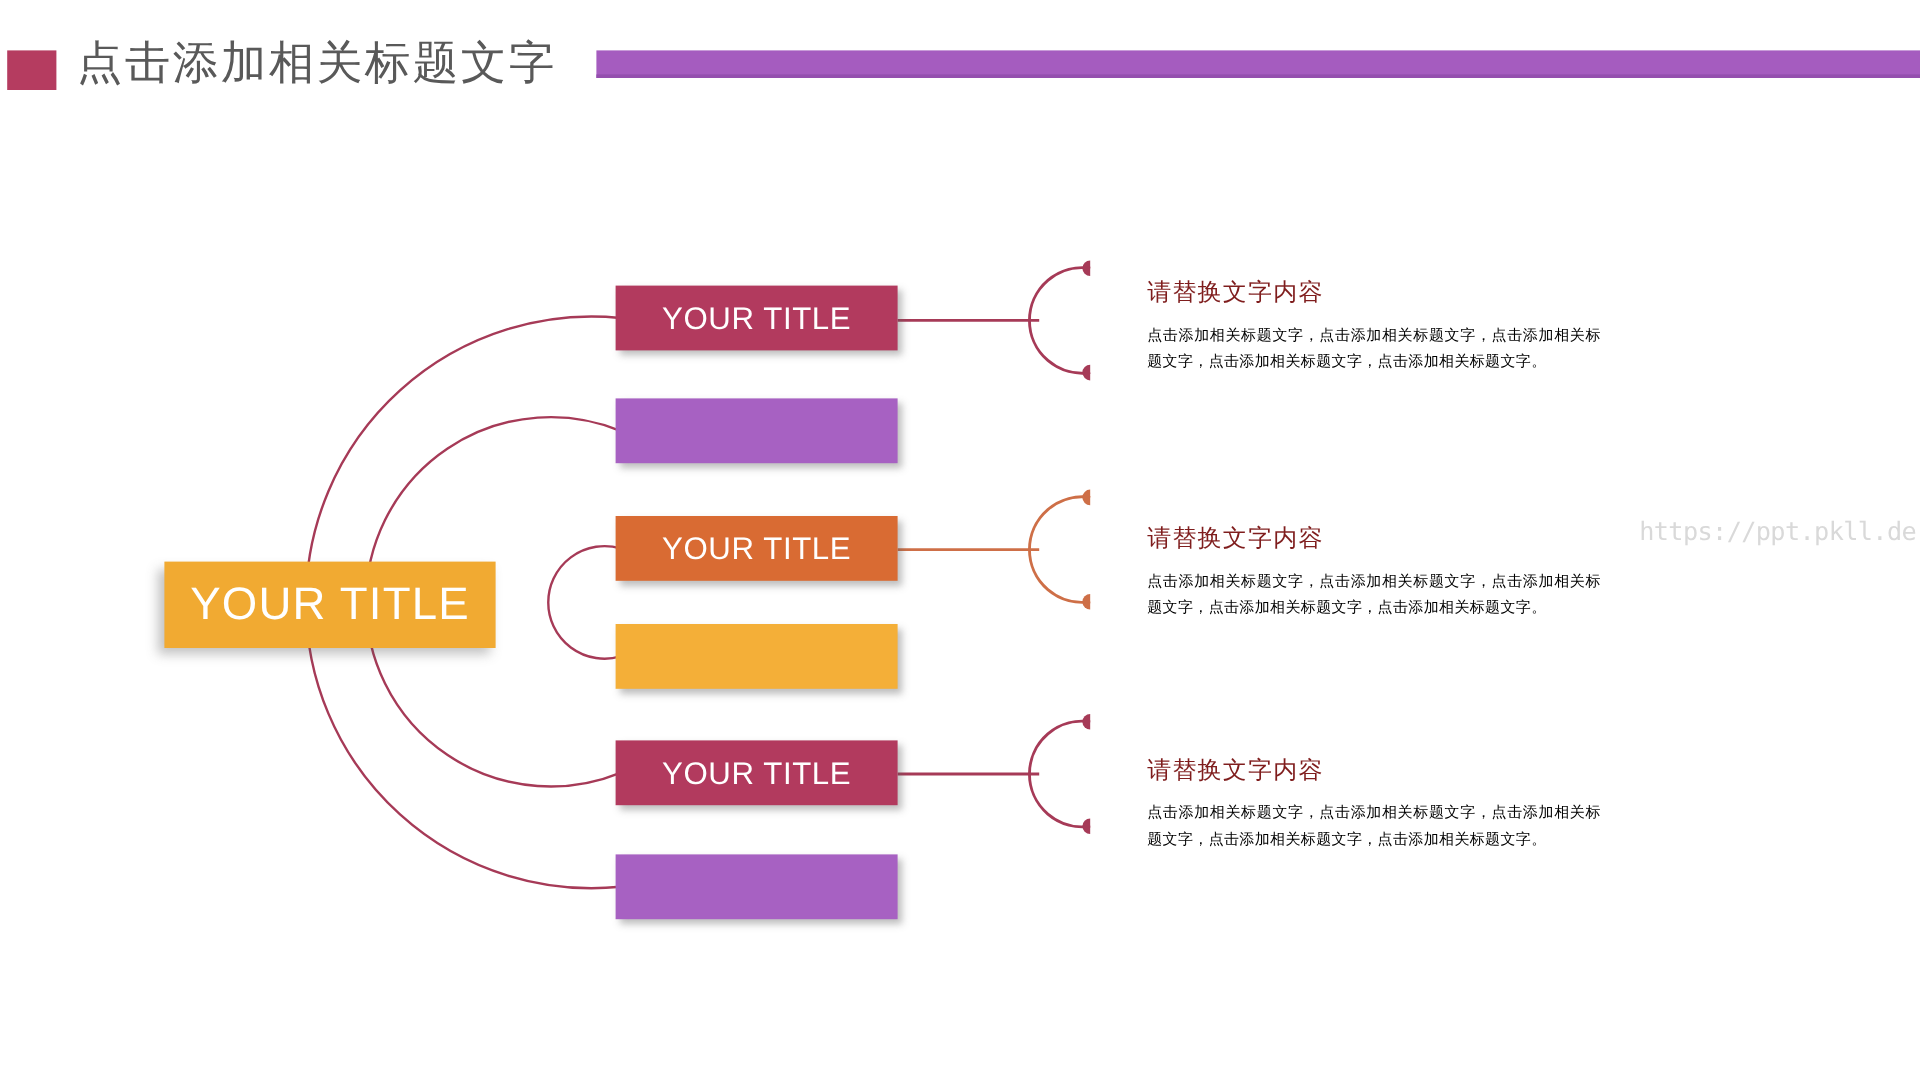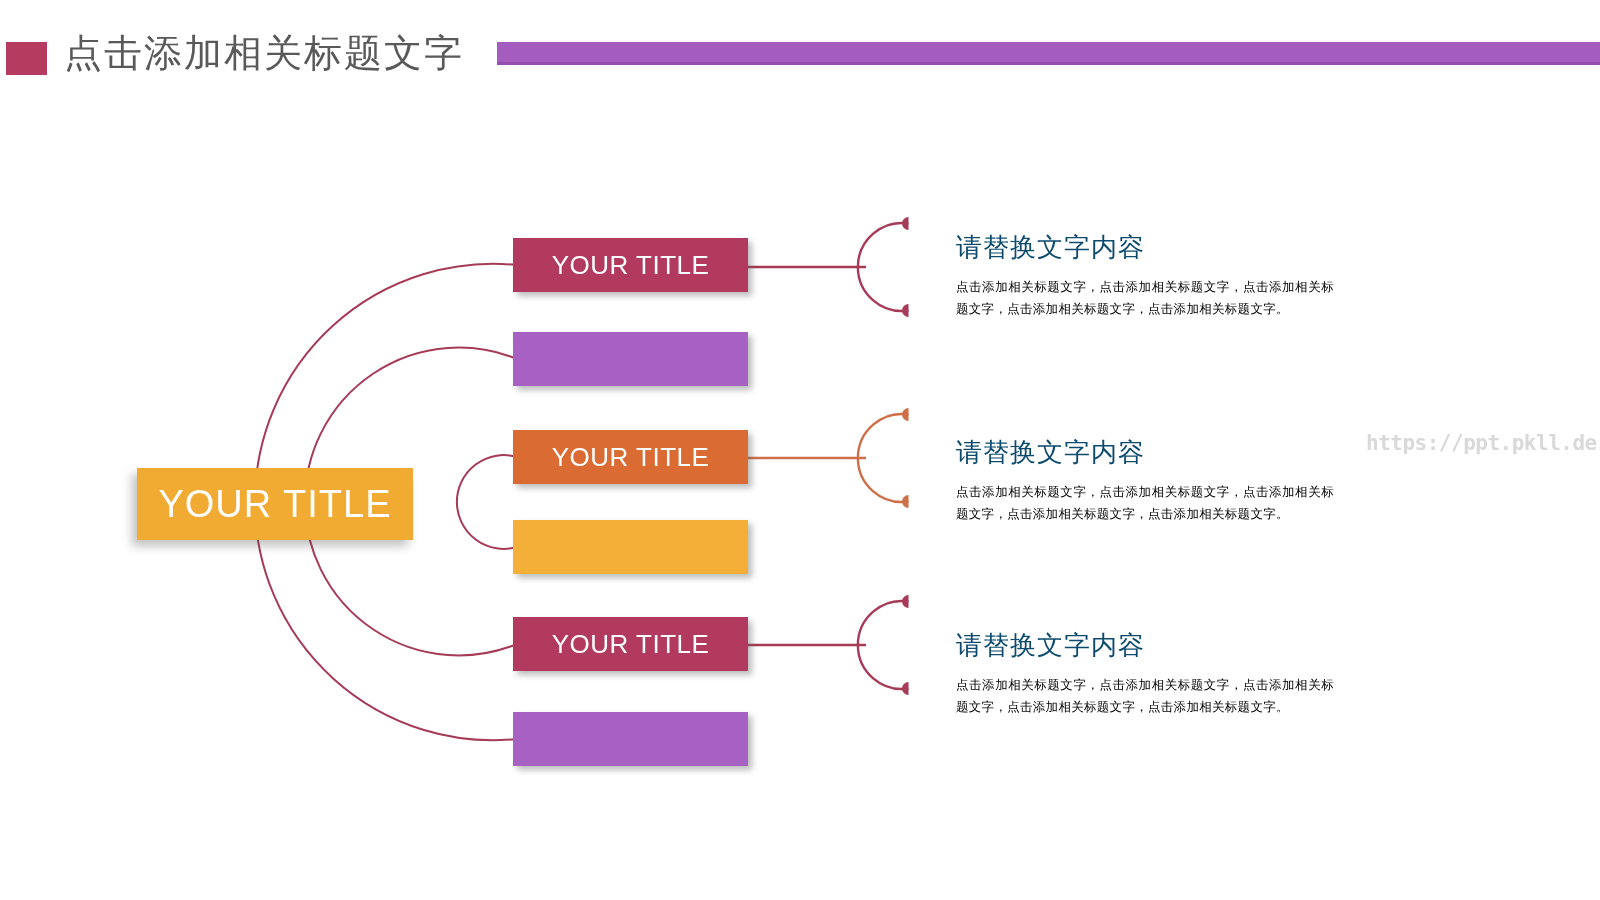--- a/index.html
+++ b/index.html
@@ -36,31 +36,31 @@
     position:absolute;left:513px;width:235px;height:54px;
     display:flex;align-items:center;justify-content:center;
     box-shadow:4px 4px 6px rgba(90,90,90,.4);
   }
   .node-box .lbl{font-size:26px;color:#ffffff;letter-spacing:.5px;white-space:nowrap;}
   .n1{top:238px}.n2{top:332px}.n3{top:430px}.n4{top:520px}.n5{top:617px}.n6{top:712px}
   
   .callout{position:absolute;left:956px;width:378px;z-index:2;}
   .c1{top:230px}.c2{top:435px}.c3{top:628px}
   .callout h3{
-    margin:0 0 12px 0;font-size:26px;font-weight:400;letter-spacing:1px;
-    color:#0c4a6e;white-space:nowrap;
+    margin:0 0 12px 0;font-size:20px;font-weight:400;letter-spacing:1px;
+    color:#7f1d1d;white-space:nowrap;
   }
   .callout p{
     margin:0;font-size:12.5px;line-height:1.72;color:#000000;
     letter-spacing:.3px;text-align:justify;
   }
   
   .watermark{
     position:absolute;left:1366px;top:431px;z-index:3;
-    font-family:"DejaVu Sans Mono", monospace;font-weight:700;
+    font-family:"DejaVu Sans Mono", monospace;font-weight:400;
     font-size:21px;letter-spacing:-0.5px;color:#d9d9d9;white-space:nowrap;text-align:right;
   }
 </style>
 </head>
 <body>
 
 <div class="accent-square" style="background-color: rgb(181, 60, 96);"></div>
 
 <div class="page-title" style="color: rgb(89, 89, 89);">点击添加相关标题文字</div>
 

